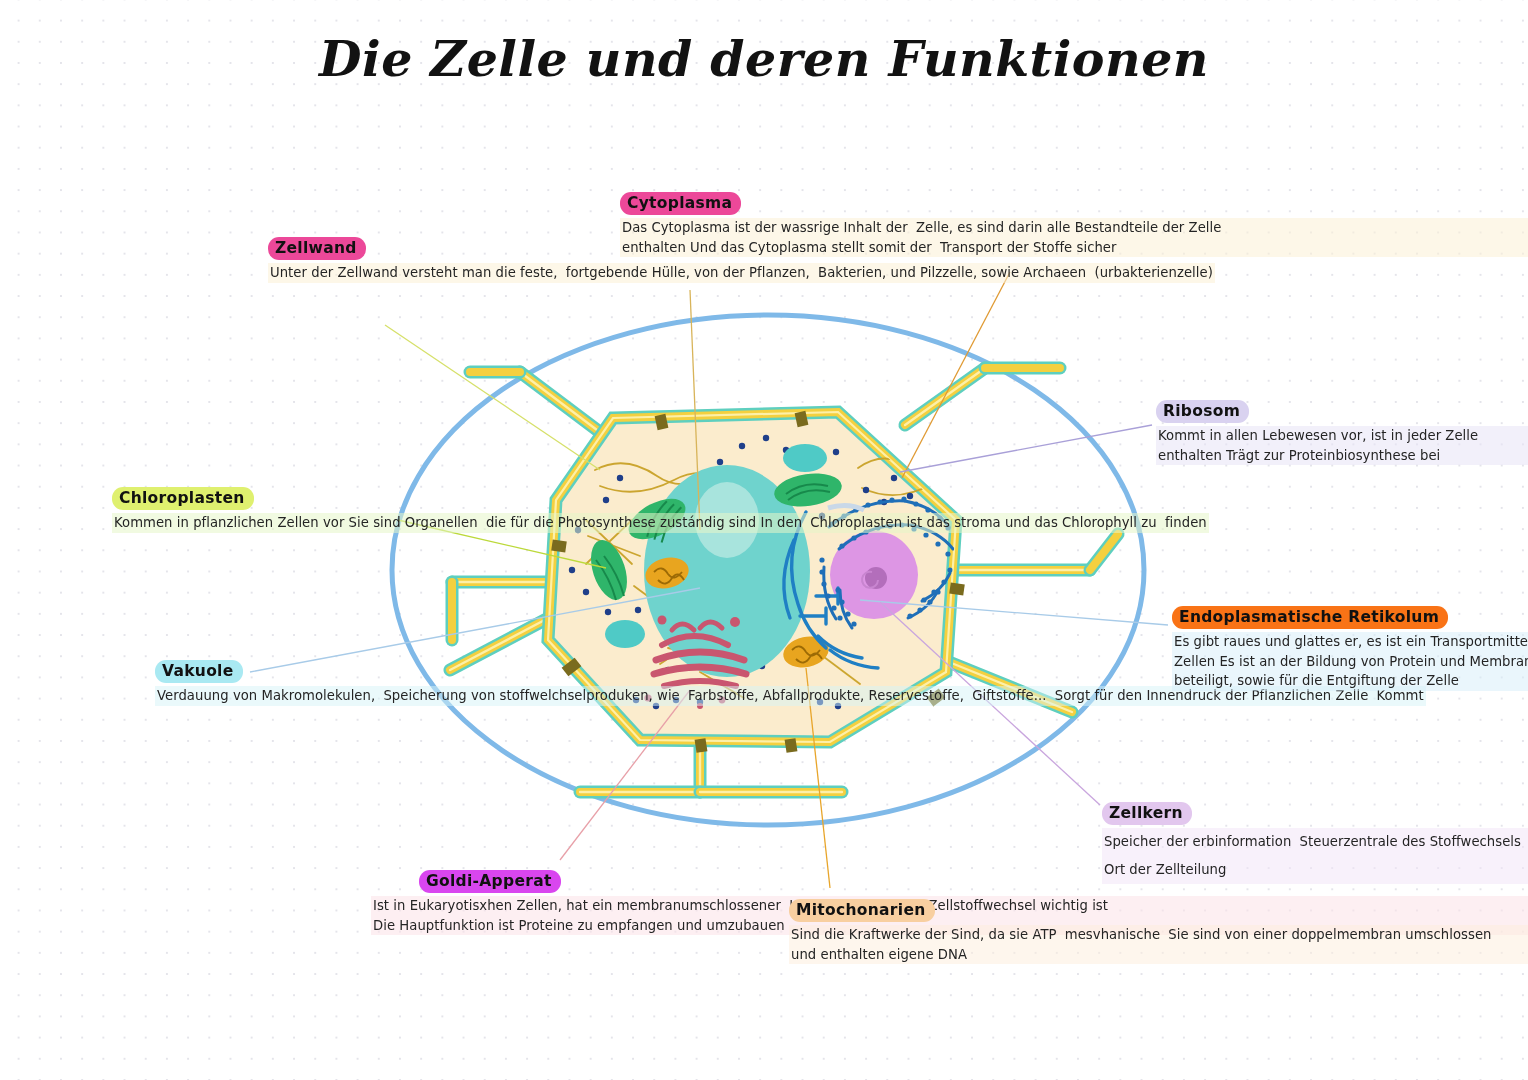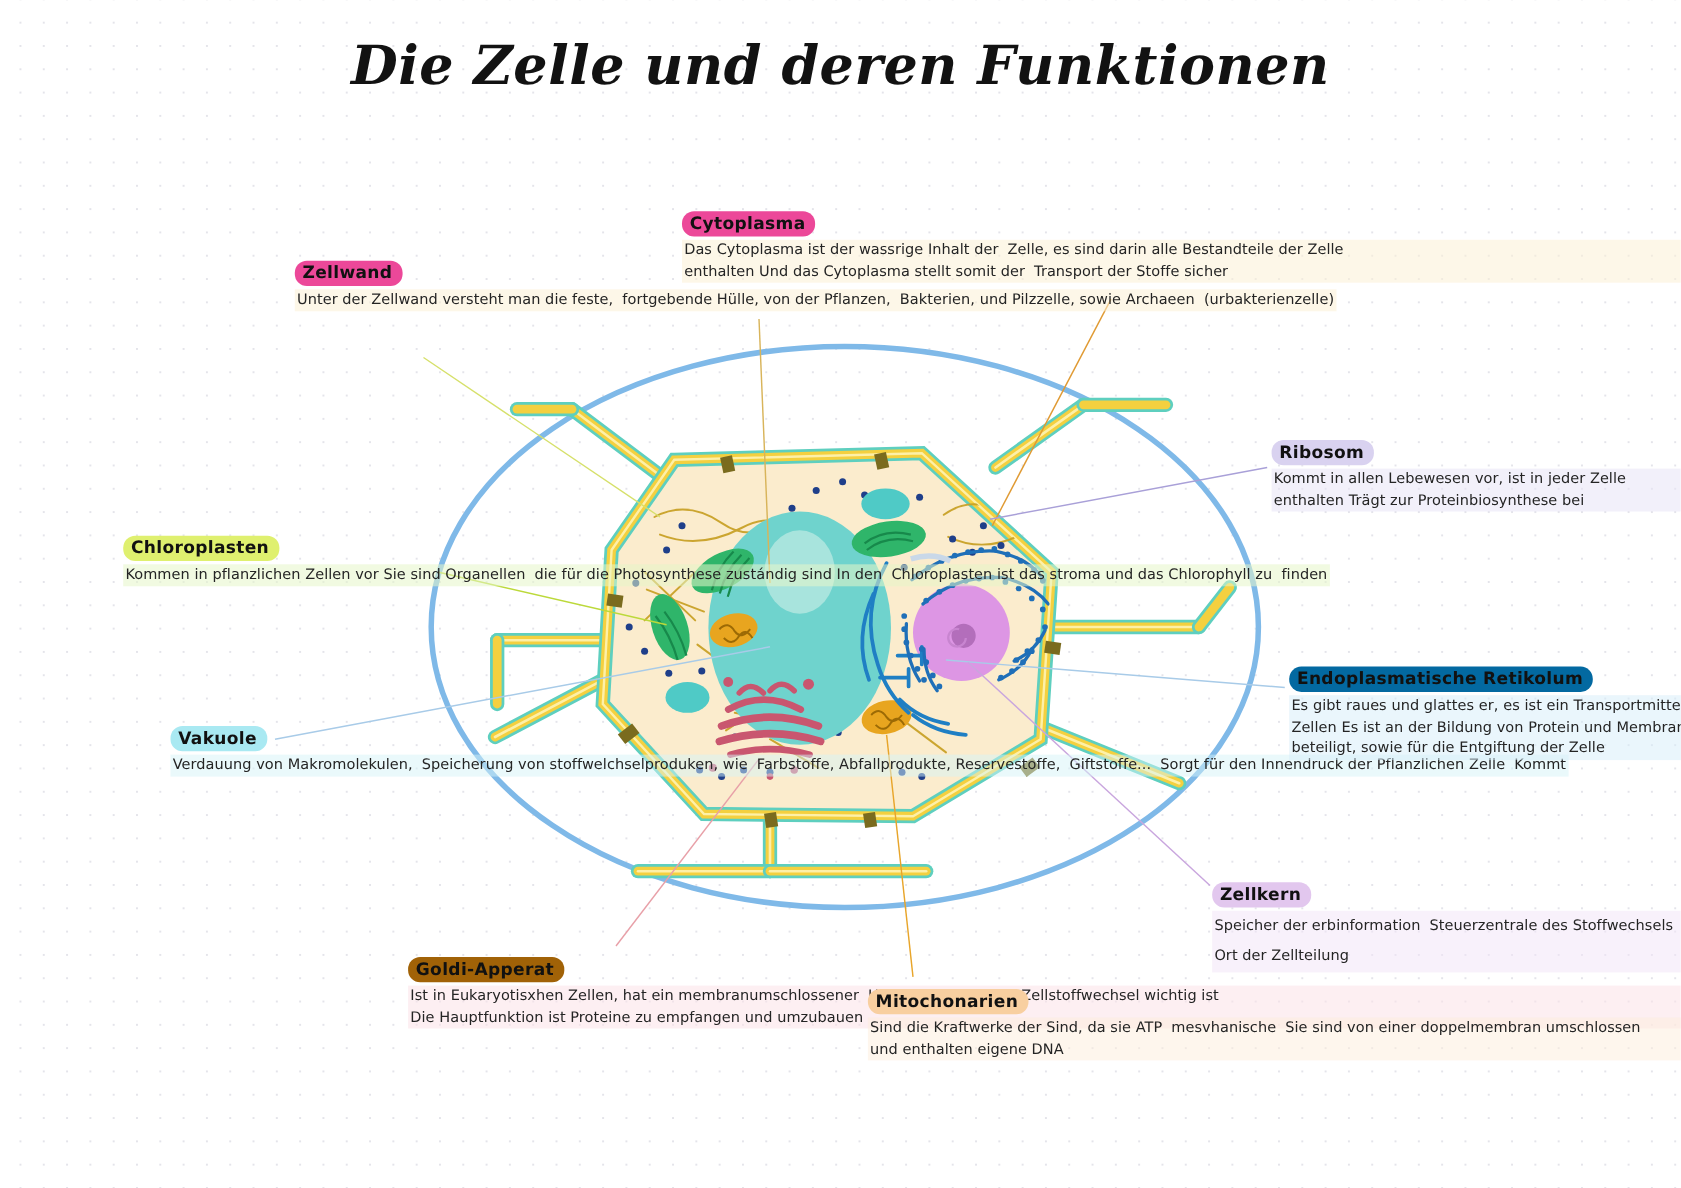--- a/index.html
+++ b/index.html
@@ -67,23 +67,23 @@
   }
   .note .body .ln { display: block; white-space: nowrap; }
   .note .body.bg-tint .ln { display: inline-block; padding: 0 2px; }
 
   
   .hl-cream   { background: #ec4899; }
   .hl-orange  { background: #f7c98f; }
   .hl-lav     { background: #d9d2f0; }
   .hl-green   { background: #dff06f; }
   .hl-cyan    { background: #a9e9f2; }
-  .hl-blue    { background: #0369a1; }
+  .hl-blue    { background: #f97316; }
   .hl-violet  { background: #e2c7ee; }
-  .hl-pink    { background: #a16207; }
+  .hl-pink    { background: #d946ef; margin-left: 48px; }
   .hl-peach   { background: #f8cfa0; }
 
   .tint-cream  { background: rgba(252,240,214,0.55); }
   .tint-orange { background: rgba(252,236,214,0.5); }
   .tint-lav    { background: rgba(231,228,246,0.55); }
   .tint-green  { background: rgba(229,246,201,0.55); }
   .tint-cyan   { background: rgba(214,243,248,0.5); }
   .tint-blue   { background: rgba(214,237,250,0.5); }
   .tint-violet { background: rgba(242,228,248,0.5); }
   .tint-pink   { background: rgba(252,225,231,0.55); }

